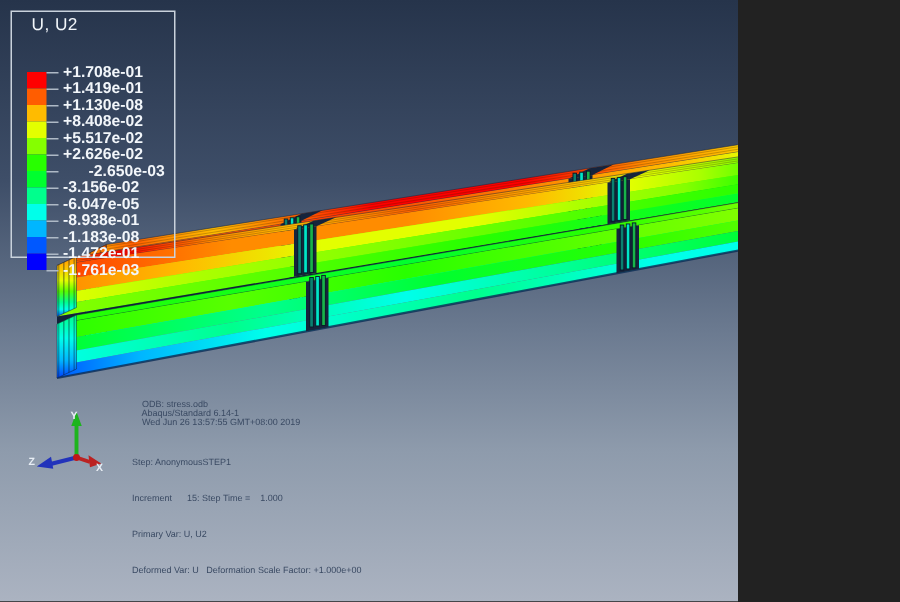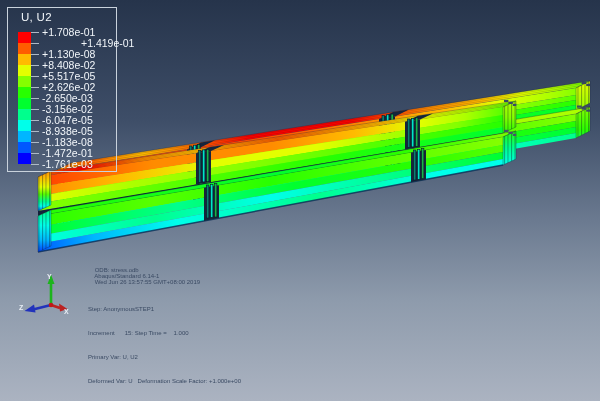--- a/index.html
+++ b/index.html
@@ -1,22 +1,22 @@
 <!DOCTYPE html>
 <html><head>
 <meta charset="utf-8">
 <style>
   html,body{margin:0;padding:0;background:#222;}
-  .stage{position:relative;width:600px;height:401px;overflow:hidden;
+  .stage{position:relative;width:492px;height:401px;overflow:hidden;
          background:linear-gradient(180deg,#26344B 0%,#3E4E68 30%,#6B7A90 55%,#8E9BAC 75%,#ABB3C1 100%);
          font-family:"Liberation Sans",sans-serif;}
   .scene{position:absolute;left:0;top:0;}
   .legend{position:absolute;left:7px;top:7px;width:108px;height:163px;border:1px solid #C9D2DC;}
   .legend-title{position:absolute;left:13px;top:3px;font-size:11.5px;color:#F2F6FA;letter-spacing:.3px;}
-  .legend-body{position:absolute;left:10px;top:24px;width:98px;height:132px;}
+  .legend-body{position:absolute;left:10px;top:40px;width:98px;height:132px;font-weight:bold;}
   .swatch{position:absolute;left:0;width:13px;height:11px;}
   .tick{position:absolute;left:13px;width:8px;height:1px;background:#AEB9C6;}
   .lab{position:absolute;left:24px;height:12px;line-height:12px;font-size:10.5px;color:#F2F6FA;white-space:pre;}
   .odb-line{position:absolute;left:88px;top:261px;font-size:6px;color:#3A4A63;white-space:pre;}
   .odb-line span{margin-right:14px;}
   .step-block{position:absolute;left:88px;top:289px;font-size:6px;line-height:8px;color:#3A4A63;white-space:pre;}
   .triad{position:absolute;left:18px;top:270px;}
   .triad text{font-size:7px;font-weight:bold;fill:#E8EEF5;}
 </style>
 </head>
@@ -365,37 +365,37 @@
         <div class="swatch" style="top: 55px; background: rgb(40, 255, 0);"></div>
         <div class="swatch" style="top: 66px; background: rgb(0, 255, 47);"></div>
         <div class="swatch" style="top: 77px; background: rgb(0, 255, 141);"></div>
         <div class="swatch" style="top: 88px; background: rgb(0, 255, 234);"></div>
         <div class="swatch" style="top: 99px; background: rgb(0, 182, 255);"></div>
         <div class="swatch" style="top: 110px; background: rgb(0, 88, 255);"></div>
         <div class="swatch" style="top: 121px; background: rgb(0, 0, 255);"></div>
         <div class="tick" style="top: -0.5px;"></div>
         <div class="lab" style="top: -6px;">+1.708e-01</div>
         <div class="tick" style="top: 10.5px;"></div>
-        <div class="lab" style="top: 5px; margin-left: 39px;">+1.419e-01</div>
+        <div class="lab" style="top: 5px;">+1.419e-01</div>
         <div class="tick" style="top: 21.5px;"></div>
         <div class="lab" style="top: 16px;">+1.130e-08</div>
         <div class="tick" style="top: 32.5px;"></div>
         <div class="lab" style="top: 27px;">+8.408e-02</div>
         <div class="tick" style="top: 43.5px;"></div>
-        <div class="lab" style="top: 38px;">+5.517e-05</div>
+        <div class="lab" style="top: 38px;">+5.517e-02</div>
         <div class="tick" style="top: 54.5px;"></div>
         <div class="lab" style="top: 49px;">+2.626e-02</div>
         <div class="tick" style="top: 65.5px;"></div>
-        <div class="lab" style="top: 60px;">-2.650e-03</div>
+        <div class="lab" style="top: 60px; margin-left: 17px;">-2.650e-03</div>
         <div class="tick" style="top: 76.5px;"></div>
         <div class="lab" style="top: 71px;">-3.156e-02</div>
         <div class="tick" style="top: 87.5px;"></div>
         <div class="lab" style="top: 82px;">-6.047e-05</div>
         <div class="tick" style="top: 98.5px;"></div>
-        <div class="lab" style="top: 93px;">-8.938e-05</div>
+        <div class="lab" style="top: 93px;">-8.938e-01</div>
         <div class="tick" style="top: 109.5px;"></div>
         <div class="lab" style="top: 104px;">-1.183e-08</div>
         <div class="tick" style="top: 120.5px;"></div>
         <div class="lab" style="top: 115px;">-1.472e-01</div>
         <div class="tick" style="top: 131.5px;"></div>
         <div class="lab" style="top: 126px;">-1.761e-03</div>
       </div>
   </div>
 
   <div class="odb-line">

